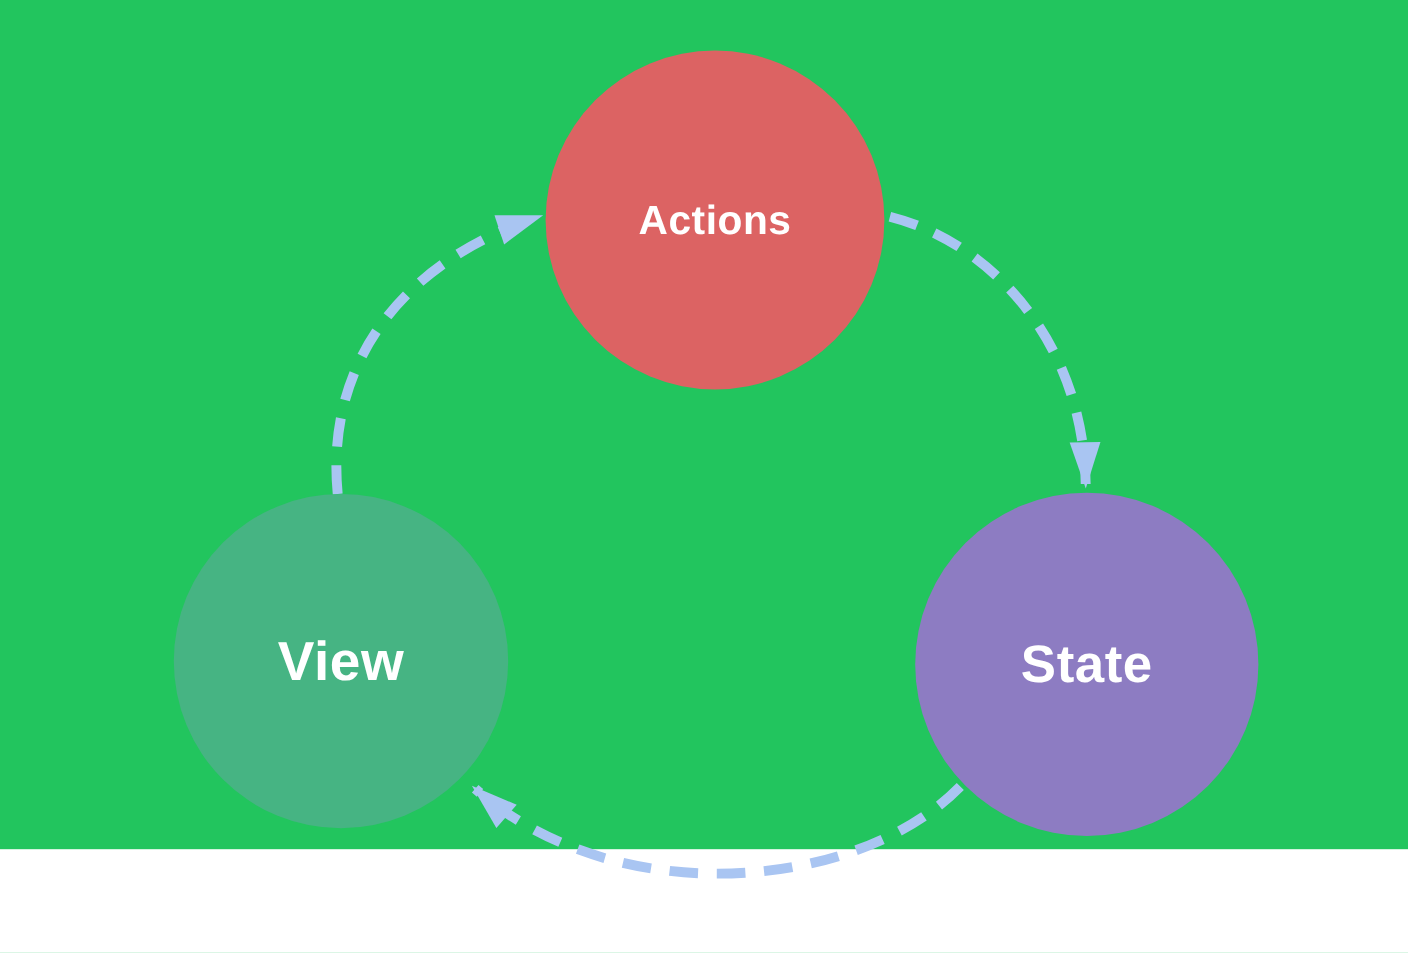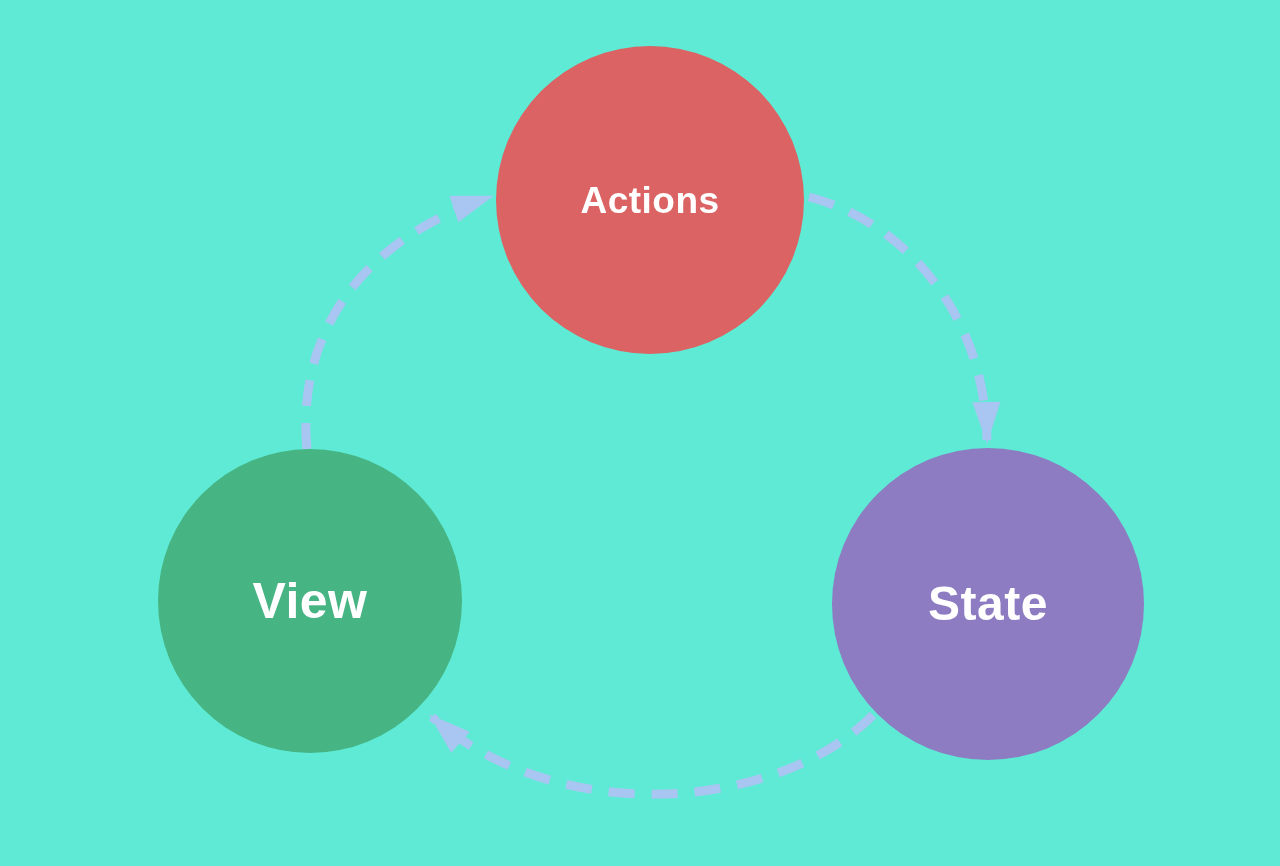--- a/index.html
+++ b/index.html
@@ -7,22 +7,22 @@
     padding: 0;
     width: 1280px;
     height: 866px;
     background: #ffffff;
     overflow: hidden;
     font-family: "Liberation Sans", sans-serif;
   }
   .stage {
     position: relative;
     width: 1280px;
-    height: 866px;
-    background: #5eead4;
+    height: 772px;
+    background: #22c55e;
   }
   svg { display: block; }
   .node-label {
     fill: #ffffff;
     font-family: "Liberation Sans", "DejaVu Sans", sans-serif;
     font-weight: bold;
     text-anchor: middle;
     letter-spacing: 0.5px;
   }
   .edge {

